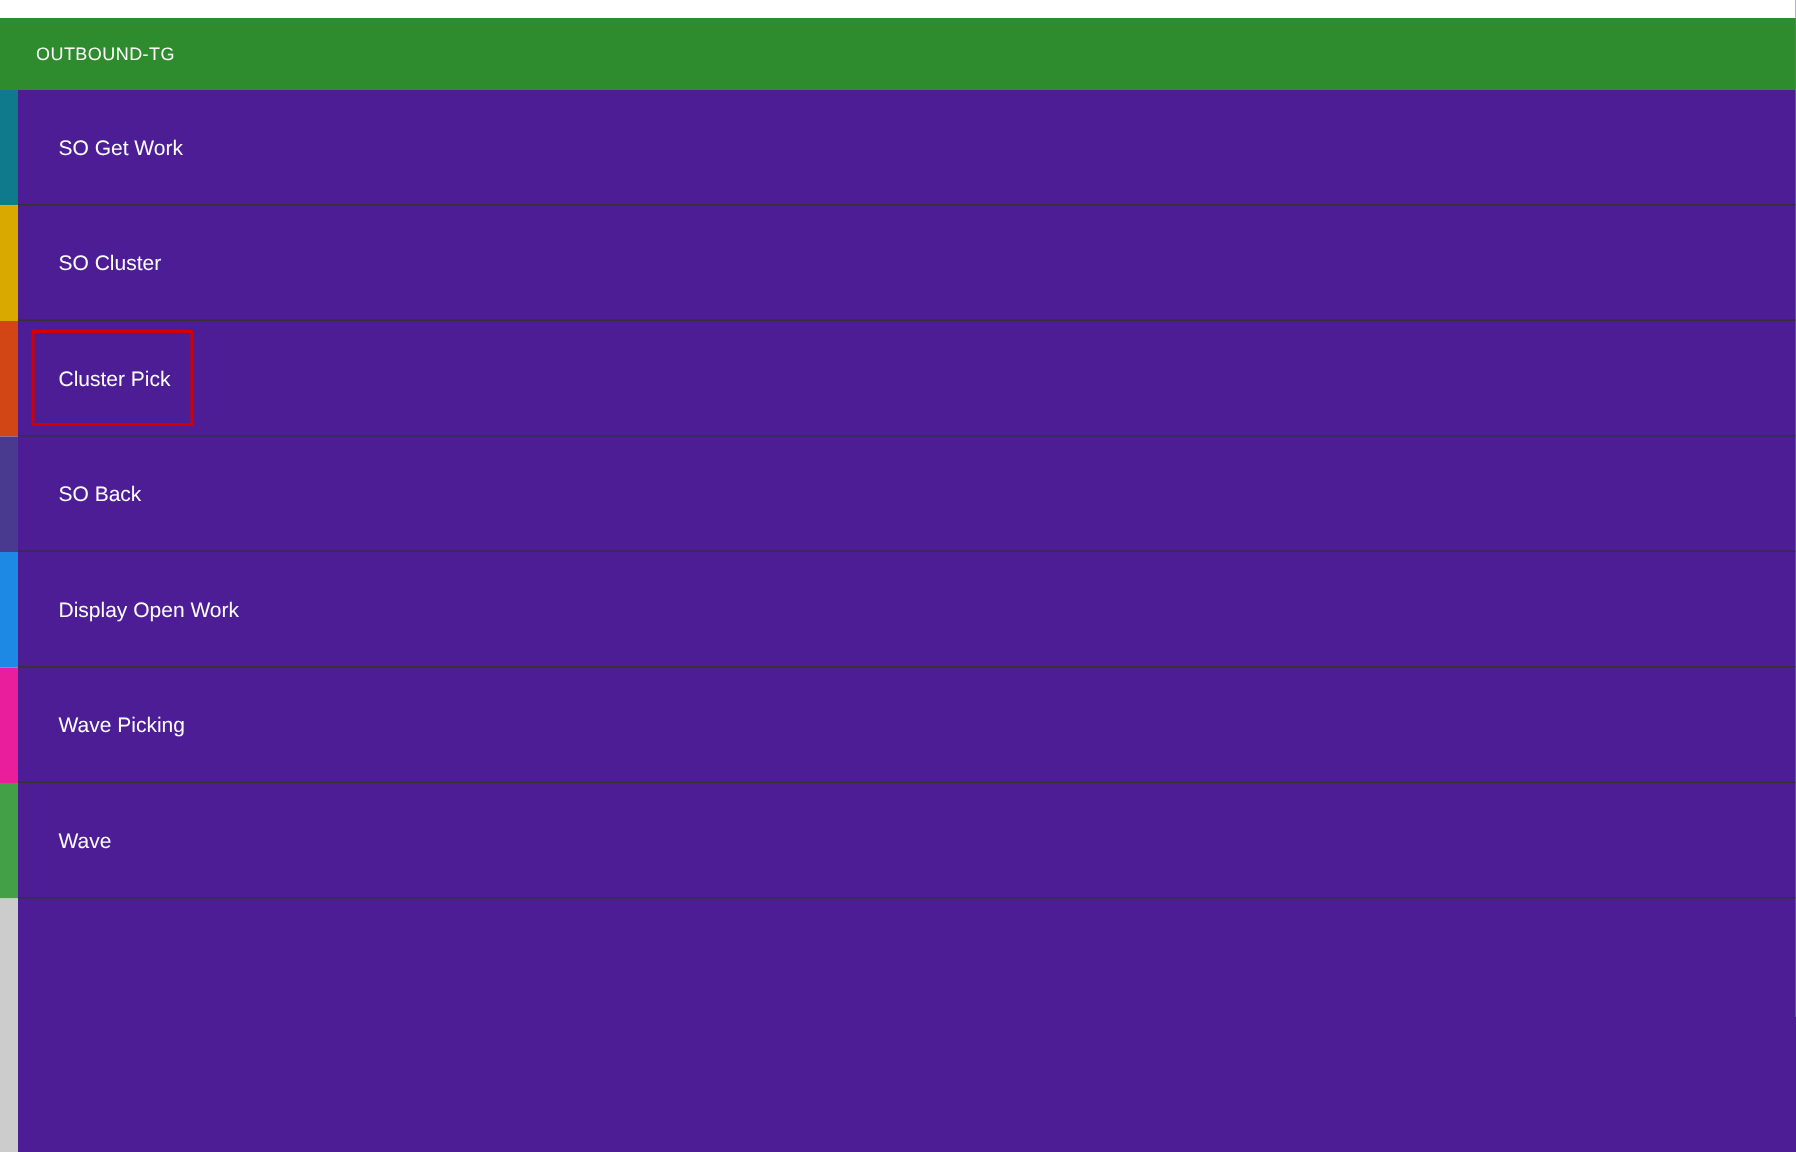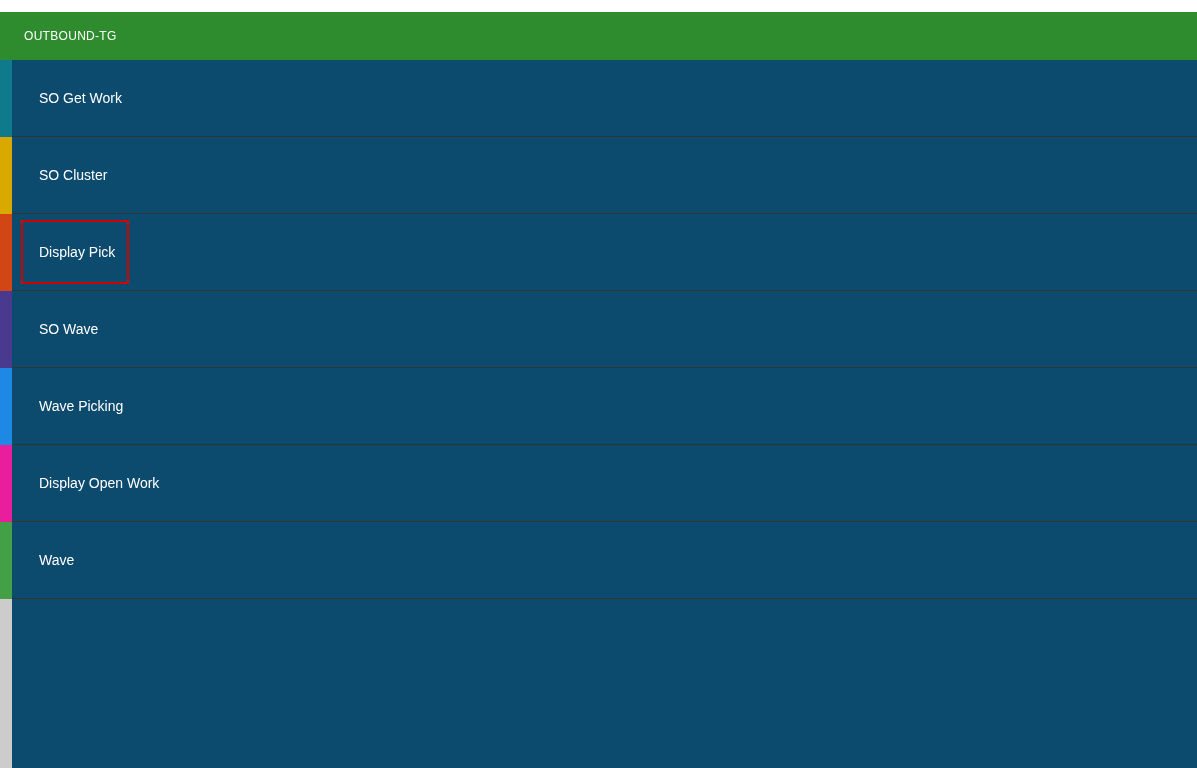--- a/index.html
+++ b/index.html
@@ -58,21 +58,21 @@
       display: flex;
       align-items: center;
       padding-left: 12px;
       color: #ffffff;
       font-size: 12px;
       font-weight: 400;
       letter-spacing: 0.3px;
     }
     .menu-list {
       flex: 1;
-      background: #0c4a6e;
+      background: #4c1d95;
     }
     .menu-item {
       height: 77px;
       border-bottom: 1px solid #333333;
       display: flex;
       align-items: center;
       padding-left: 27px;
       color: #ffffff;
       font-size: 14px;
       font-weight: 400;
@@ -114,29 +114,29 @@
     <span>OUTBOUND-TG</span>
   </div>
   <div class="menu-list">
     <div class="menu-item">
       <span>SO Get Work</span>
     </div>
     <div class="menu-item">
       <span>SO Cluster</span>
     </div>
     <div class="menu-item highlighted">
-      <span>Display Pick</span>
+      <span>Cluster Pick</span>
       <div class="highlight-box"></div>
     </div>
     <div class="menu-item">
-      <span>SO Wave</span>
+      <span>SO Back</span>
+    </div>
+    <div class="menu-item">
+      <span>Display Open Work</span>
     </div>
     <div class="menu-item">
       <span>Wave Picking</span>
-    </div>
-    <div class="menu-item">
-      <span>Display Open Work</span>
     </div>
     <div class="menu-item">
       <span>Wave</span>
     </div>
   </div>
 </div>
 
 </body></html>

